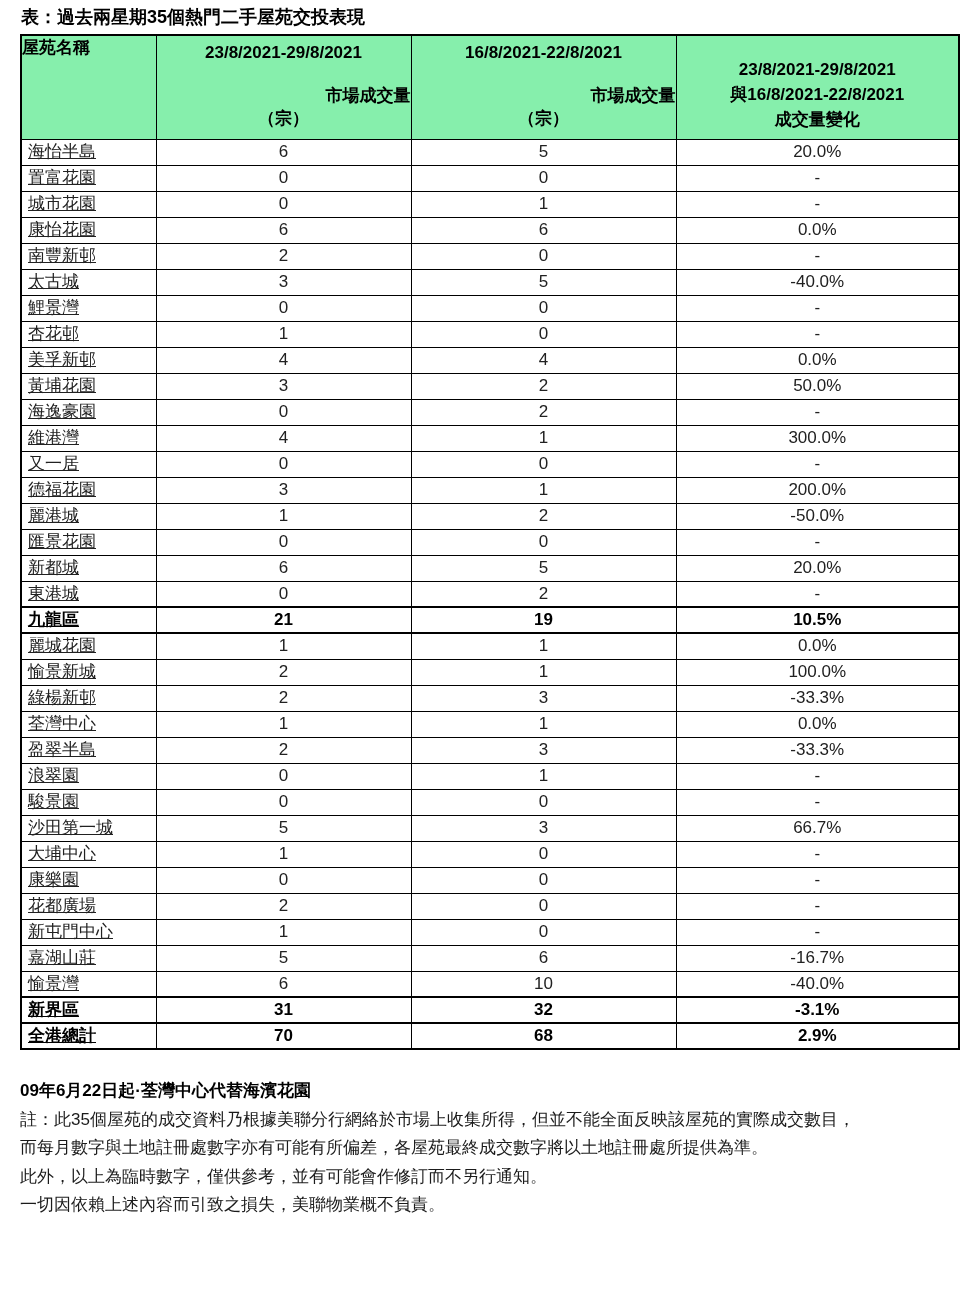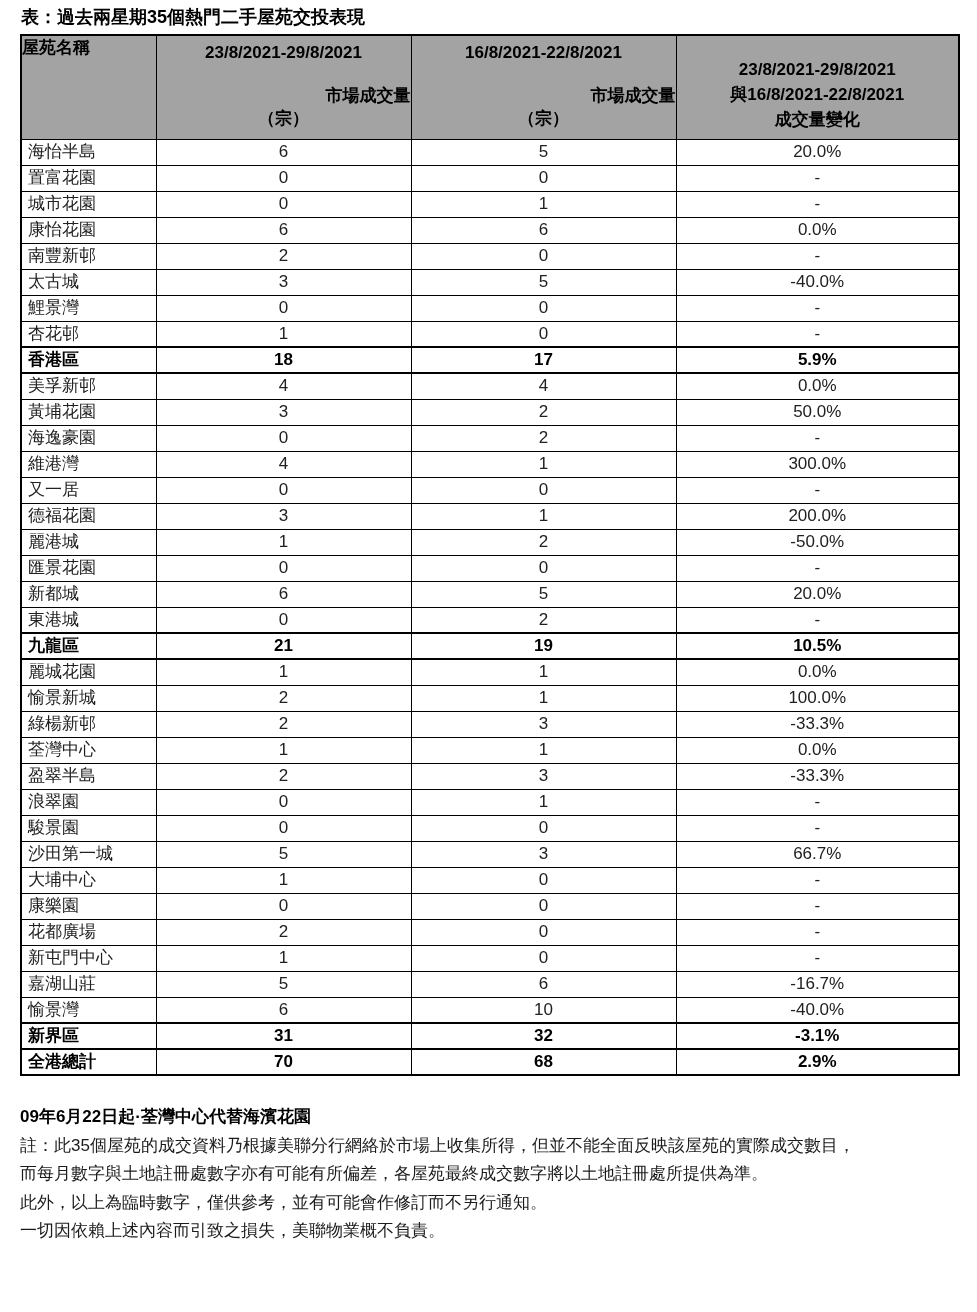--- a/index.html
+++ b/index.html
@@ -24,21 +24,21 @@
     border-collapse: collapse;
     width: 938px;
     table-layout: fixed;
     border: 2px solid #000;
   }
   .tx-table th, .tx-table td {
     border: 1px solid #000;
     overflow: hidden;
   }
   .tx-table thead th {
-    background: #a3a3a3;
+    background: #86efac;
     font-weight: bold;
     font-size: 17px;
     height: 104px;
     padding: 0;
     color: #000;
   }
   th.estate-h {
     vertical-align: top;
     text-align: left;
     padding: 5px 7px;
@@ -51,21 +51,21 @@
   th.change-h .line { line-height: 25px; }
   th.change-h .wrap { padding-top: 14px; }
 
   .tx-table td {
     height: 26px;
     font-size: 17px;
     line-height: 20px;
     padding: 0;
     color: #212121;
   }
-  td.name { text-align: left; padding-left: 6px; }
+  td.name { text-align: left; padding-left: 6px; text-decoration: underline; }
   td.num  { text-align: center; }
   tr.summary-row td {
     font-weight: bold;
     color: #000;
     border-top: 2px solid #000;
     border-bottom: 2px solid #000;
   }
 
   .notes {
     margin-top: 27px;
@@ -155,26 +155,20 @@
     <td class="num">0</td>
     <td class="num">0</td>
     <td class="num">-</td>
   </tr>
         <tr>
     <td class="name">杏花邨</td>
     <td class="num">1</td>
     <td class="num">0</td>
     <td class="num">-</td>
   </tr>
-        <tr class="summary-row">
-    <td class="name">香港區</td>
-    <td class="num">18</td>
-    <td class="num">17</td>
-    <td class="num">5.9%</td>
-  </tr>
         <tr>
     <td class="name">美孚新邨</td>
     <td class="num">4</td>
     <td class="num">4</td>
     <td class="num">0.0%</td>
   </tr>
         <tr>
     <td class="name">黃埔花園</td>
     <td class="num">3</td>
     <td class="num">2</td>

